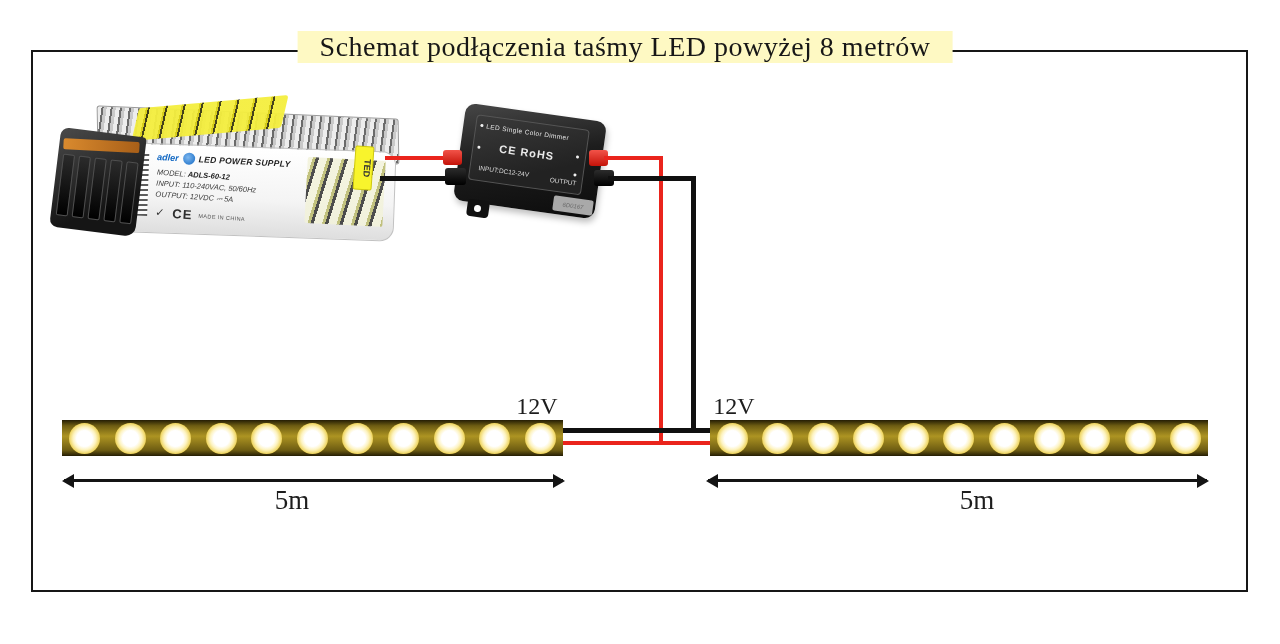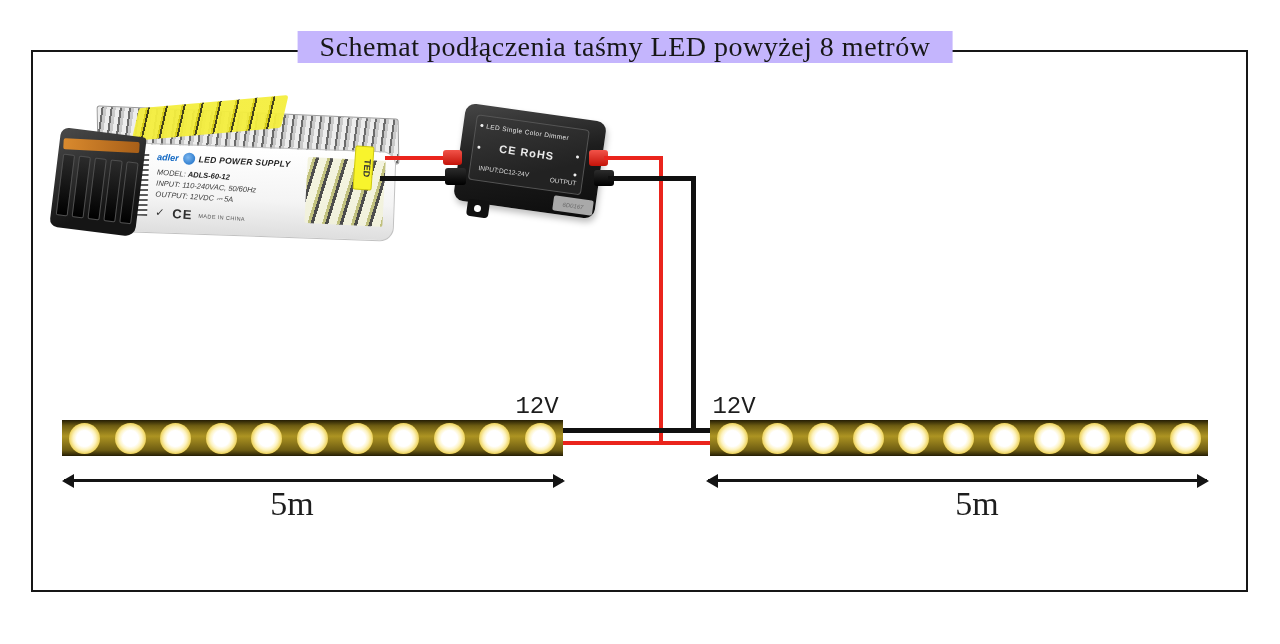--- a/index.html
+++ b/index.html
@@ -3,21 +3,21 @@
 <meta charset="utf-8">
 <style>
   html,body{margin:0;padding:0;background:#fff;}
   #canvas{position:relative;width:1280px;height:644px;background:#ffffff;overflow:hidden;
           font-family:"Liberation Sans",sans-serif;}
 
   
   .frame{position:absolute;left:31px;top:50px;width:1213px;height:538px;
          border:2px solid #161616;}
   .title{position:absolute;top:31px;left:625px;transform:translateX(-50%);
-         background:#c4b5fd;padding:0 22px;white-space:nowrap;
+         background:#fef9c3;padding:0 22px;white-space:nowrap;
          font-family:"Liberation Serif","DejaVu Serif",serif;
          font-size:28px;color:#171717;letter-spacing:.5px;}
 
   
   .psu{position:absolute;left:55px;top:100px;width:340px;height:142px;}
   .psu-top{position:absolute;left:42px;top:12px;width:300px;height:44px;
            transform:skewY(3.5deg) rotate(-1deg);
            background:repeating-linear-gradient(99deg,#ededed 0 4px,#6b6b6b 4px 6px,#c9c9c9 6px 9px);
            border:1px solid #9a9a9a;border-radius:3px;}
   .psu-sticker-top{position:absolute;left:80px;top:2px;width:150px;height:32px;
@@ -84,29 +84,29 @@
   .wire.black{background:#101010;}
 
   
   .strip{position:absolute;top:420px;height:36px;
          background:linear-gradient(180deg,#241d04 0%,#6d5c12 16%,#ad9422 45%,#6d5c12 84%,#241d04 100%);
          display:flex;align-items:center;justify-content:space-around;overflow:hidden;}
   .led{width:31px;height:31px;border-radius:50%;flex:0 0 auto;
        background:radial-gradient(circle,#ffffff 0 36%,#fdf3c0 52%,#ecd052 72%,rgba(120,100,20,0) 100%);}
 
   
-  .vlabel{position:absolute;font-family:Liberation Mono, monospace;
+  .vlabel{position:absolute;font-family:Liberation Serif, serif;
           font-size:24px;color:#1d1d1d;}
   .dim-arrow{position:absolute;top:479px;height:2.5px;background:#141414;}
   .dim-arrow::before,.dim-arrow::after{content:"";position:absolute;top:-5.5px;width:0;height:0;
           border-top:7px solid transparent;border-bottom:7px solid transparent;}
   .dim-arrow::before{left:-2px;border-right:12px solid #141414;}
   .dim-arrow::after{right:-2px;border-left:12px solid #141414;}
   .mlabel{position:absolute;top:485px;width:110px;text-align:center;
-          font-family:"Liberation Serif","DejaVu Serif",serif;font-size:34px;color:#1d1d1d;}
+          font-family:"Liberation Serif","DejaVu Serif",serif;font-size:27px;color:#1d1d1d;}
 
   .watermark{position:absolute;left:575px;top:420px;font-size:78px;font-weight:bold;
           color:rgba(246,190,190,0.22);font-family:"Liberation Sans",sans-serif;letter-spacing:4px;}
 </style>
 </head>
 <body>
 
 <div id="canvas">
 
   <div class="frame"></div>

